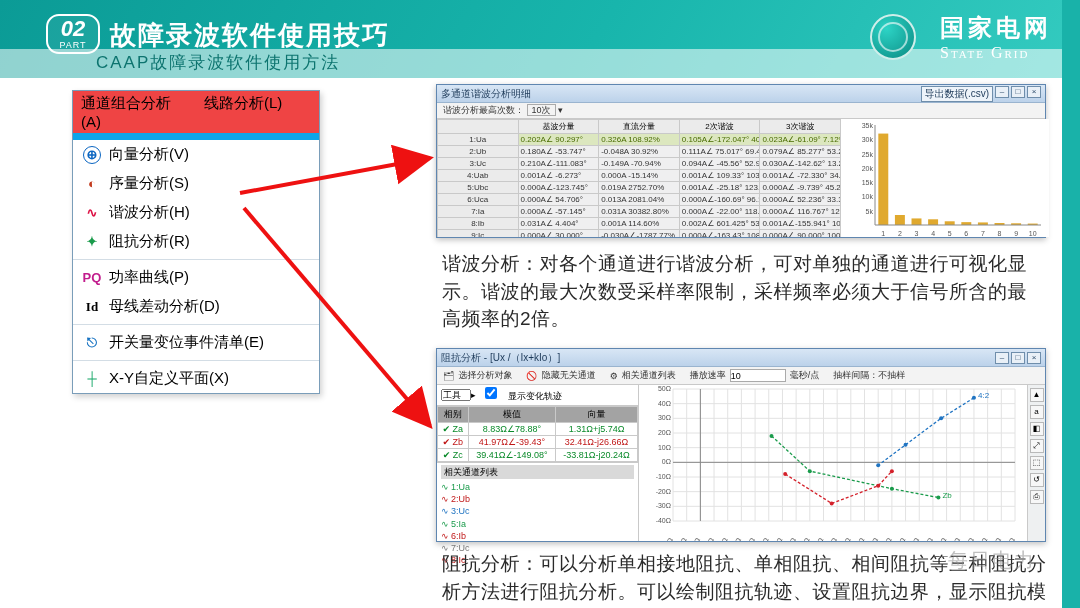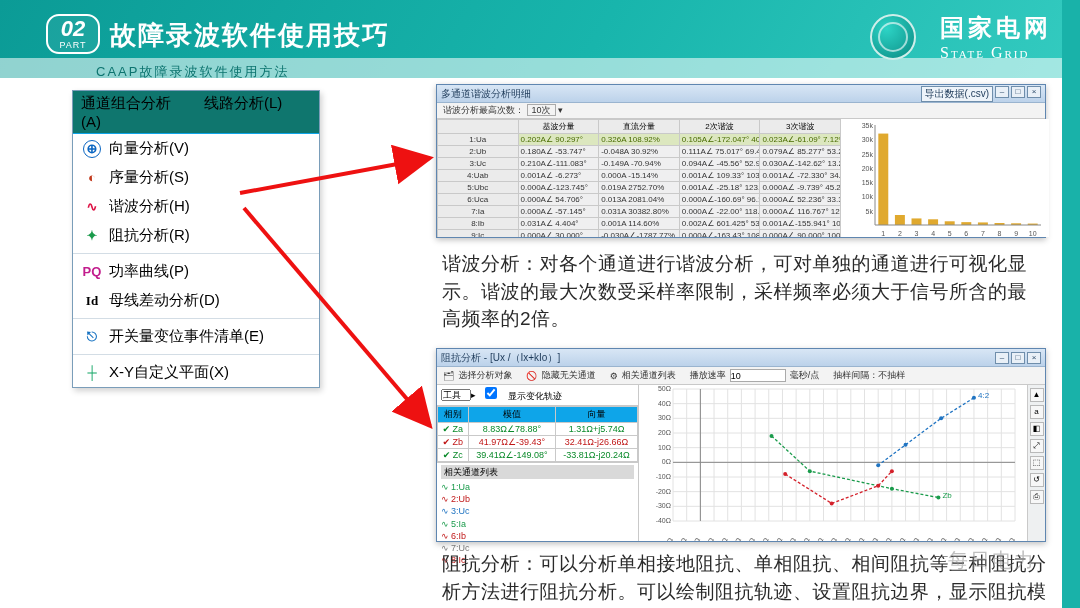--- a/index.html
+++ b/index.html
@@ -16,23 +16,23 @@
   .part-badge {
     position: absolute; left: 46px; top: 14px;
     width: 54px; height: 40px; border: 2px solid #fff; border-radius: 13px;
     display: flex; flex-direction: column; align-items: center; justify-content: center;
     background: rgba(255,255,255,0.06);
   }
   .part-badge .num { font-size: 22px; font-weight: 700; font-style: italic; line-height: 1; }
   .part-badge .lab { font-size: 9px; letter-spacing: 1px; }
   .slide-title { position:absolute; left:110px; top:18px; font-size: 26px; font-weight: 700; letter-spacing: 2px; }
   .subtitle-bar {
-    position:absolute; left:0; right:0; bottom:0; height:20px;
+    position:absolute; left:0; right:0; bottom:0; height:29px;
     background: rgba(255,255,255,0.55);
-    color:#0d746f; font-size:13px; line-height:28px; padding-left:96px; letter-spacing:2px;
+    color:#0d746f; font-size:17px; line-height:28px; padding-left:96px; letter-spacing:2px;
   }
   .brand { position:absolute; right:28px; top:12px; display:flex; align-items:center; gap:24px; }
   .brand-logo {
     width:46px; height:46px; border-radius:50%;
     background: radial-gradient(circle at 35% 30%, #2dd4c6 0%, #0a8a82 100%);
     border:2px solid #cfeeea; position:relative;
   }
   .brand-logo::after{content:""; position:absolute; inset:6px; border:2px solid rgba(255,255,255,.6); border-radius:50%;}
   .brand-cn { font-size:24px; font-weight:700; letter-spacing:4px; }
   .brand-en { font-size:16px; letter-spacing:2px; font-family: Georgia, serif; font-variant: small-caps;}
@@ -43,21 +43,21 @@
   
   .body { position:relative; height: calc(608px - 78px); }
 
   
   .menu {
     position:absolute; left:72px; top:12px; width:248px;
     background:#fff; border:1px solid #7a9db9;
     box-shadow: 2px 3px 6px rgba(0,0,0,.18);
     font-size:15px;
   }
-  .menu-hdr{ display:flex; background:#0f766e; border-bottom:1px solid #0ea5e9; }
+  .menu-hdr{ display:flex; background:#ef4444; border-bottom:7px solid #0ea5e9; }
   .menu-hdr span{ flex:1; padding:3px 8px; }
   .menu-sep{ height:0; border-top:1px solid #d3dde5; margin:3px 0;}
   .menu-item{ display:flex; align-items:center; gap:8px; padding:5px 10px; cursor:default;}
   .menu-item .ic{ width:18px; height:18px; display:inline-flex; align-items:center; justify-content:center; font-size:13px; font-weight:700;}
   .ic-vector{color:#0b66c2; border:1px solid #0b66c2; border-radius:50%; font-size:10px;}
   .ic-seq{color:#c23a1d;}
   .ic-harm{color:#d14;}
   .ic-imp{color:#1a9b4b;}
   .ic-pq{color:#c21d8d; font-size:11px;}
   .ic-bus{color:#000000; font-size:11px;font-family:Liberation Serif, serif;}
@@ -97,21 +97,21 @@
   .win2 { left:436px; top:270px; width:610px; height:194px; }
   .win2 .toolbar{ height:18px; background:#f3f3f3; border-bottom:1px solid #c9c9c9; font-size:9px; padding:2px 6px; color:#333; display:flex; gap:14px; align-items:center;}
   .win2 .toolbar .seg{display:flex; align-items:center; gap:4px;}
   .win2 .toolbar input{width:56px; height:13px; font-size:9px; border:1px solid #aaa;}
   .w2-body{ display:flex; height:calc(100% - 36px);}
   .imp-left{ flex:0 0 202px; display:flex; flex-direction:column; border-right:1px solid #c9c9c9; background:#fff;}
   .imp-ctrl{font-size:9px; padding:2px 4px; border-bottom:1px solid #c9c9c9; display:flex; align-items:center;}
   .imp-ctrl input{width:30px; height:12px; font-size:9px;}
   .imp-table table{width:100%; border-collapse:collapse; font-size:9px;}
   .imp-table th,.imp-table td{border:1px solid #c9c9c9; padding:1px 3px; text-align:center;}
-  .imp-table th{background:#0ea5e9; font-weight:400;}
+  .imp-table th{background:#a3a3a3; font-weight:400;}
   .za{color:#0a8a2a;} .zb{color:#c01717;padding-left:36px;} .zc{color:#0a8a2a;}
   .chan-list{ font-size:9px; padding:2px 4px; border-top:1px solid #c9c9c9; flex:1;}
   .chan-list .hdr{background:#d9d9d9; padding:1px 3px; margin-bottom:2px;}
   .chan-list div{line-height:1.35;}
   .imp-chart{ flex:1; position:relative; background:#fff;}
   .imp-sidebar{ width:18px; background:#eef0f1; border-left:1px solid #c9c9c9; display:flex; flex-direction:column; gap:3px; padding-top:3px; align-items:center;}
   .imp-sidebar span{width:14px;height:14px;border:1px solid #b9b9b9;background:#f7f7f7;font-size:8px;text-align:center;line-height:12px;}
 
   
   .para{ position:absolute; font-size:19px; line-height:1.45; color:#2a2a2a; letter-spacing:.5px;}

